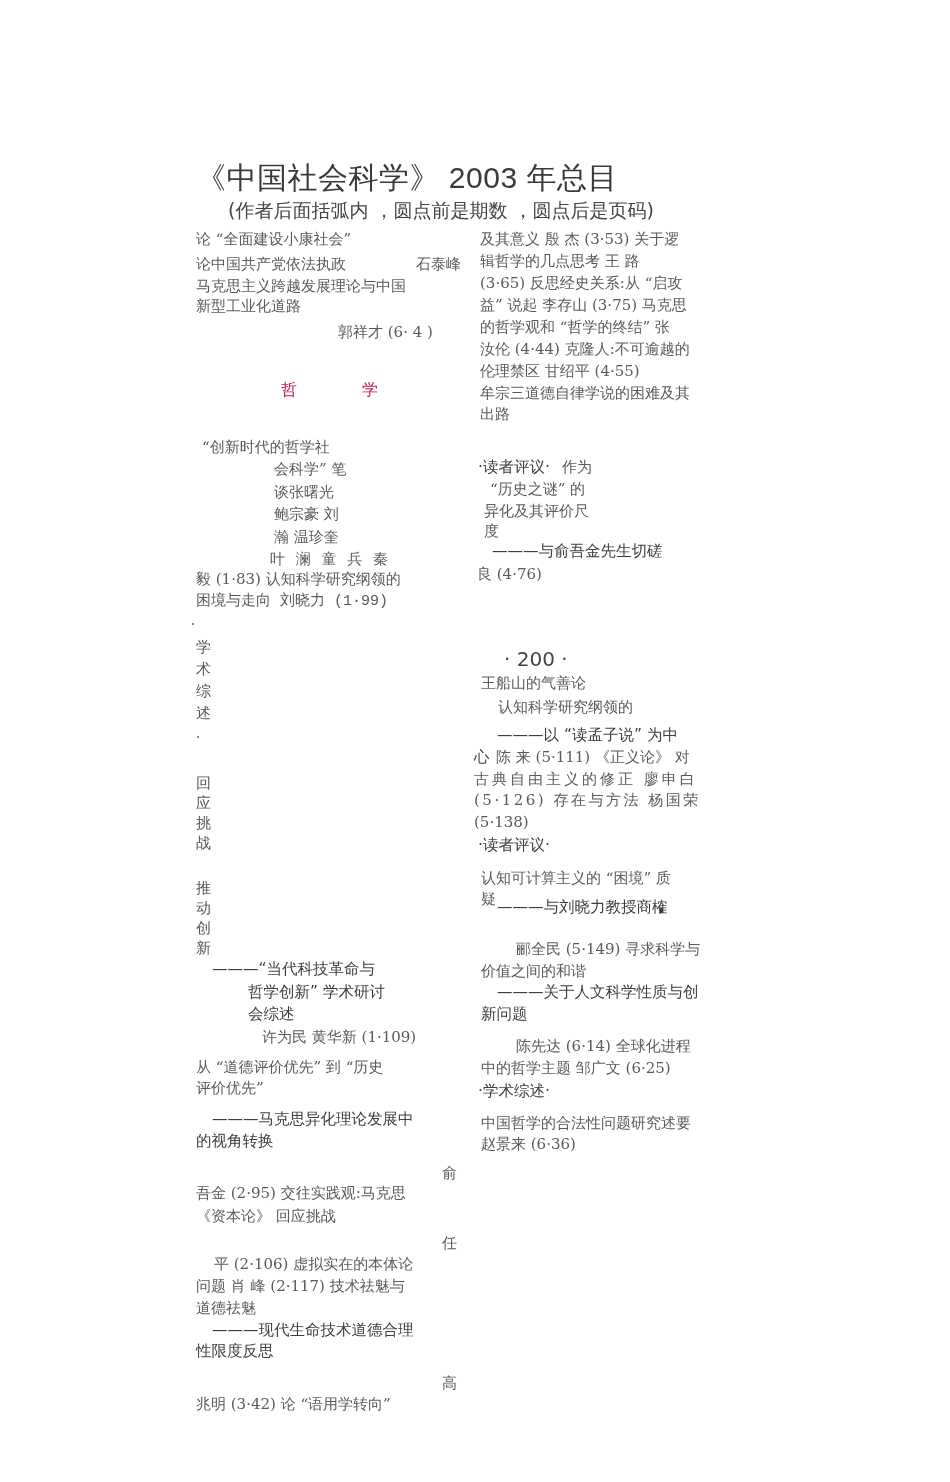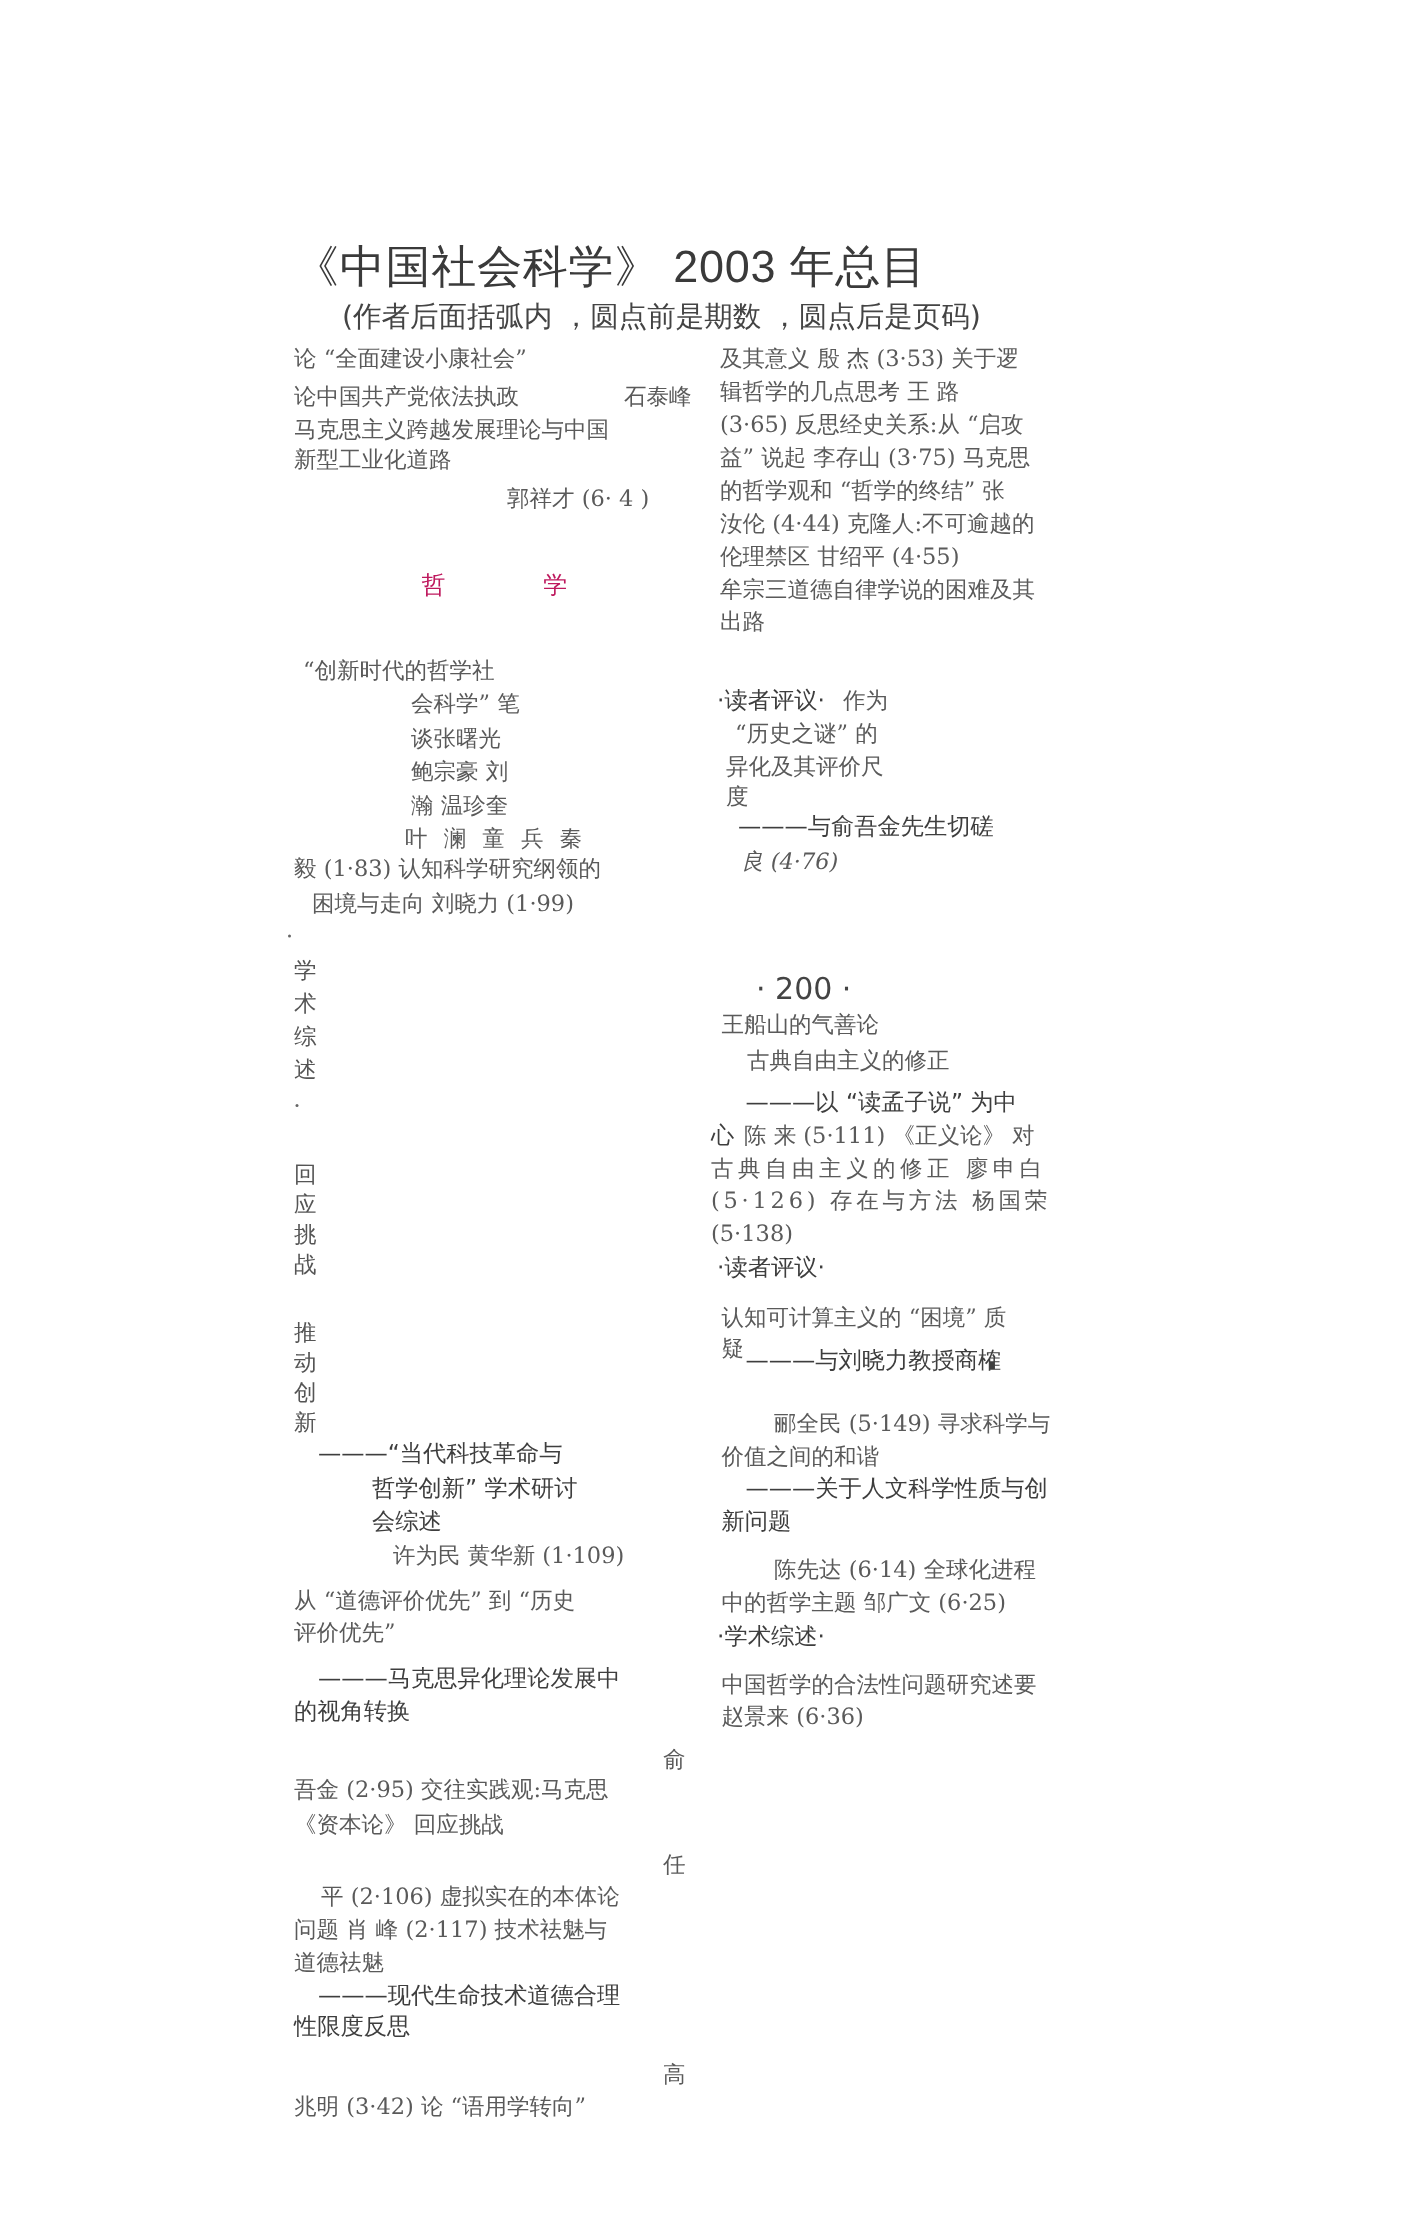--- a/index.html
+++ b/index.html
@@ -30,21 +30,21 @@
 
 <div class="abs heading" style="left:281px;top:380px;">哲 学</div>
 
 <div class="abs t" style="left:202px;top:436px;">“创新时代的哲学社</div>
 <div class="abs t" style="left:274px;top:458px;">会科学” 笔</div>
 <div class="abs t" style="left:274px;top:481px;">谈张曙光</div>
 <div class="abs t" style="left:274px;top:503px;">鲍宗豪 刘</div>
 <div class="abs t" style="left:274px;top:526px;">瀚 温珍奎</div>
 <div class="abs t" style="left:270px;top:548px;word-spacing:6px;">叶 澜 童 兵 秦</div>
 <div class="abs t" style="left:196px;top:568px;">毅 (1·83) 认知科学研究纲领的</div>
-<div class="abs t" style="left:208px;top:591px;">困境与走向 刘晓力 (1·99)</div>
+<div class="abs t" style="left:196px;top:591px;font-family:Liberation Mono, monospace;">困境与走向 刘晓力 (1·99)</div>
 
 <div class="abs dot" style="left:192px;top:623px;"></div>
 <div class="abs vert" style="left:196px;top:636px;">学术综述</div>
 <div class="abs dot" style="left:197px;top:736px;"></div>
 <div class="abs vert" style="left:196px;top:773px;line-height:20px;">回应挑战</div>
 <div class="abs vert" style="left:196px;top:878px;line-height:20px;">推动创新</div>
 
 <div class="abs t bold" style="left:212px;top:958px;">———“当代科技革命与</div>
 <div class="abs t bold" style="left:248px;top:981px;">哲学创新” 学术研讨</div>
 <div class="abs t bold" style="left:248px;top:1003px;">会综述</div>
@@ -75,26 +75,26 @@
 <div class="abs t" style="left:480px;top:360px;">伦理禁区 甘绍平 (4·55)</div>
 <div class="abs t" style="left:480px;top:382px;">牟宗三道德自律学说的困难及其</div>
 <div class="abs t" style="left:480px;top:403px;">出路</div>
 
 <div class="abs t bold" style="left:478px;top:456px;">·读者评议·</div>
 <div class="abs t" style="left:562px;top:456px;">作为</div>
 <div class="abs t" style="left:490px;top:478px;">“历史之谜” 的</div>
 <div class="abs t" style="left:484px;top:500px;">异化及其评价尺</div>
 <div class="abs t" style="left:484px;top:520px;">度</div>
 <div class="abs t bold" style="left:492px;top:540px;">———与俞吾金先生切磋</div>
-<div class="abs t" style="left:494px;top:563px;font-style:italic;">良 (4·76)</div>
+<div class="abs t" style="left:477px;top:563px;">良 (4·76)</div>
 
 <div class="abs pagenum" style="left:504px;top:647px;">· 200 ·</div>
 
 <div class="abs t" style="left:481px;top:672px;">王船山的气善论</div>
-<div class="abs t" style="left:498px;top:696px;">古典自由主义的修正</div>
+<div class="abs t" style="left:498px;top:696px;">认知科学研究纲领的</div>
 <div class="abs t bold" style="left:497px;top:724px;">———以 “读孟子说” 为中</div>
 <div class="abs t bold" style="left:474px;top:746px;">心</div>
 <div class="abs t" style="left:496px;top:746px;">陈 来 (5·111) 《正义论》 对</div>
 <div class="abs t" style="left:474px;top:768px;letter-spacing:3px;">古典自由主义的修正 廖申白</div>
 <div class="abs t" style="left:474px;top:789px;letter-spacing:2.5px;">(5·126) 存在与方法 杨国荣</div>
 <div class="abs t" style="left:474px;top:811px;">(5·138)</div>
 
 <div class="abs t bold" style="left:478px;top:834px;">·读者评议·</div>
 <div class="abs t" style="left:481px;top:867px;">认知可计算主义的 “困境” 质</div>
 <div class="abs t" style="left:481px;top:888px;">疑</div>

